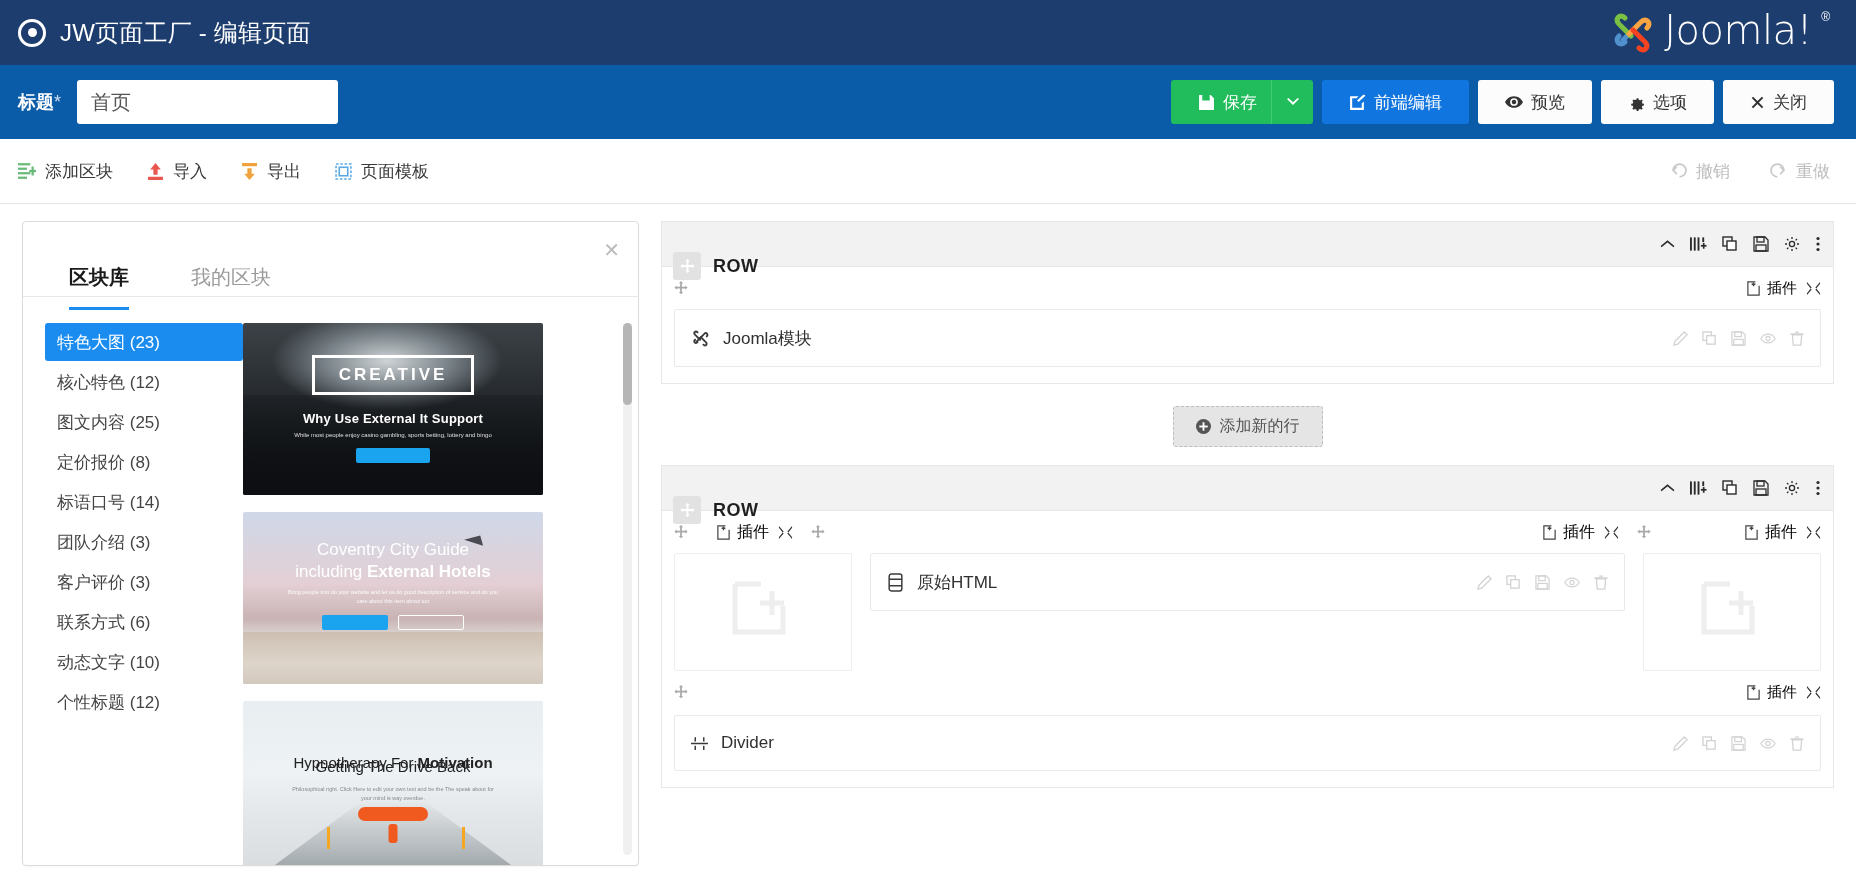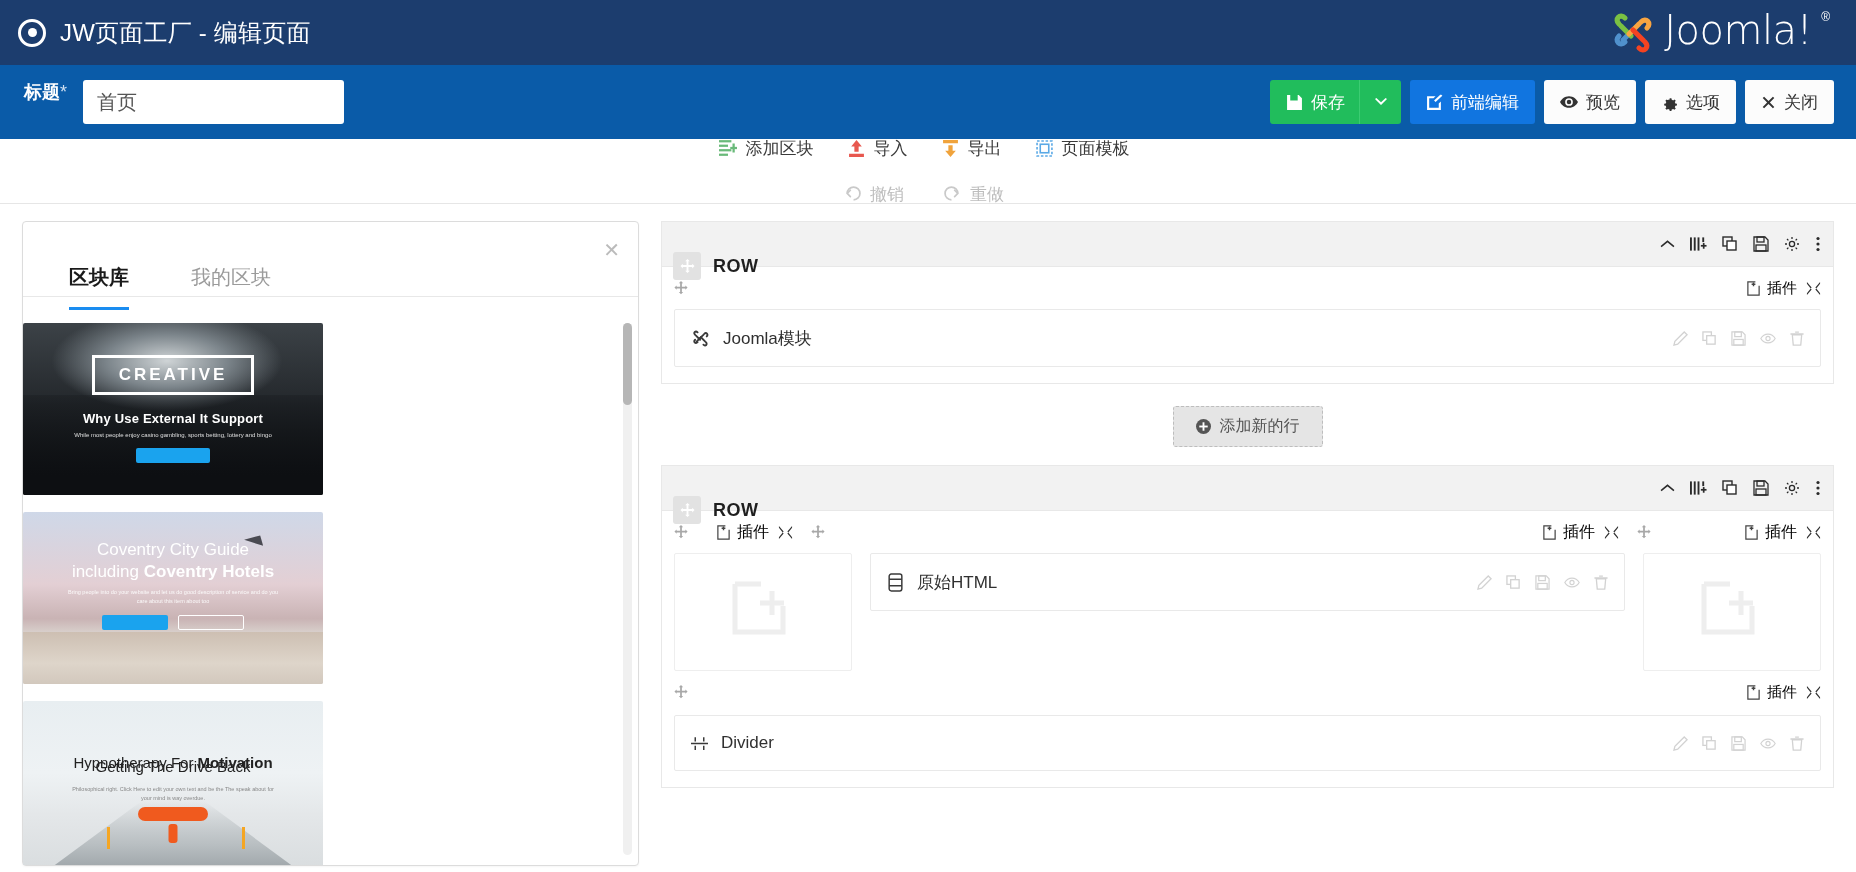--- a/index.html
+++ b/index.html
@@ -27,52 +27,51 @@
   .joomla-word { color: #fff; font-size: 40px; letter-spacing: -0.5px; font-weight: 300;
                  font-family: "DejaVu Sans", sans-serif; position: relative; line-height: 1; }
   .joomla-reg { font-size: 12px; vertical-align: super; }
 
   
   .titlebar {
     height: 74px; background: #0a5ba8;
     display: flex; align-items: center; justify-content: space-between;
     padding: 0 22px 0 18px;
   }
-  .titlebar-left { display: flex; align-items: flex-start; gap: 16px; margin-left: 6px; }
+  .titlebar-left { display: flex; align-items: center; gap: 16px; }
   .title-label { color: #fff; font-size: 18px; font-weight: bold; white-space: nowrap; }
   .title-label .req { color: #cfe0f2; font-weight: normal; }
   .title-input {
     width: 261px; height: 44px; border: 0; border-radius: 3px;
     padding: 0 14px; font-size: 20px; color: #555;
     font-family: "Liberation Sans", sans-serif; background: #fff;
   }
   .tb-actions { display: flex; align-items: center; gap: 9px; }
   .btn {
     height: 44px; border-radius: 3px; display: flex; align-items: center;
-    gap: 8px; padding: 0 16px; font-size: 17px; cursor: pointer;
+    gap: 8px; padding: 0 27px; font-size: 17px; cursor: pointer;
     border: 0; white-space: nowrap; line-height: 1;
   }
   .btn-save { background: #21bd5c; color: #fff; padding-right: 14px; border-radius: 3px 0 0 3px; }
   .btn-save-caret {
     background: #21bd5c; color: #fff; width: 42px; height: 44px;
     display: flex; align-items: center; justify-content: center;
     border-radius: 0 3px 3px 0; cursor: pointer; border-left: 1px solid #3ccc72;
     font-size: 15px;
   }
   .save-group { display: flex; }
   .btn-front { background: #1175e0; color: #fff; }
   .btn-light { background: #fcfcfc; color: #333; }
   .btn svg { flex: none; }
 
   
   .subbar {
     height: 65px; background: #fff; border-bottom: 1px solid #e6e6e6;
     display: flex; align-items: center; justify-content: space-between;
     padding: 0 26px 0 18px;
-    flex-direction: column;
   }
   .subbar-left { display: flex; align-items: center; gap: 34px; }
   .subbar-right { display: flex; align-items: center; gap: 40px; }
   .sb-item {
     display: flex; align-items: center; gap: 9px;
     font-size: 17px; color: #3a3a3a; cursor: pointer; line-height: 1;
   }
   .sb-item.dim { color: #bdbdbd; cursor: default; }
 
   
@@ -362,38 +361,50 @@
 
   <div class="panel">
     <div class="panel-close">✕</div>
 
     <div class="panel-tabs">
       <div class="panel-tab active">区块库</div>
       <div class="panel-tab">我的区块</div>
     </div>
 
     <div class="panel-body">
+      <div class="cat-list">
+        <div class="cat-item active">特色大图 (23)</div>
+        <div class="cat-item">核心特色 (12)</div>
+        <div class="cat-item">图文内容 (25)</div>
+        <div class="cat-item">定价报价 (8)</div>
+        <div class="cat-item">标语口号 (14)</div>
+        <div class="cat-item">团队介绍 (3)</div>
+        <div class="cat-item">客户评价 (3)</div>
+        <div class="cat-item">联系方式 (6)</div>
+        <div class="cat-item">动态文字 (10)</div>
+        <div class="cat-item">个性标题 (12)</div>
+      </div>
 
       <div class="thumb-area">
         <div class="thumb-scroll">
 
           <div class="thumb thumb-1">
             <div class="tree-line"></div>
             <div class="creative">CREATIVE</div>
             <div class="sub">Why Use External It Support</div>
             <div class="tiny">While most people enjoy casino gambling, sports betting, lottery and bingo</div>
             <div class="cta"></div>
           </div>
 
           <div class="thumb thumb-2">
             <div class="sand"></div>
             <div class="kite"></div>
             <div class="t2head">Coventry City Guide</div>
             <div class="t2head" style="margin-top:2px">
-              <span>including </span><b>Coventry Hotels</b>
+              <span>including </span><b>External Hotels</b>
             </div>
             <div class="tiny">Bring people into do your website and let us do good description of service and do you care about this item about too</div>
             <div class="btns">
               <div class="b1"></div>
               <div class="b2"></div>
             </div>
           </div>
 
           <div class="thumb thumb-3">
             <div class="road"></div>

